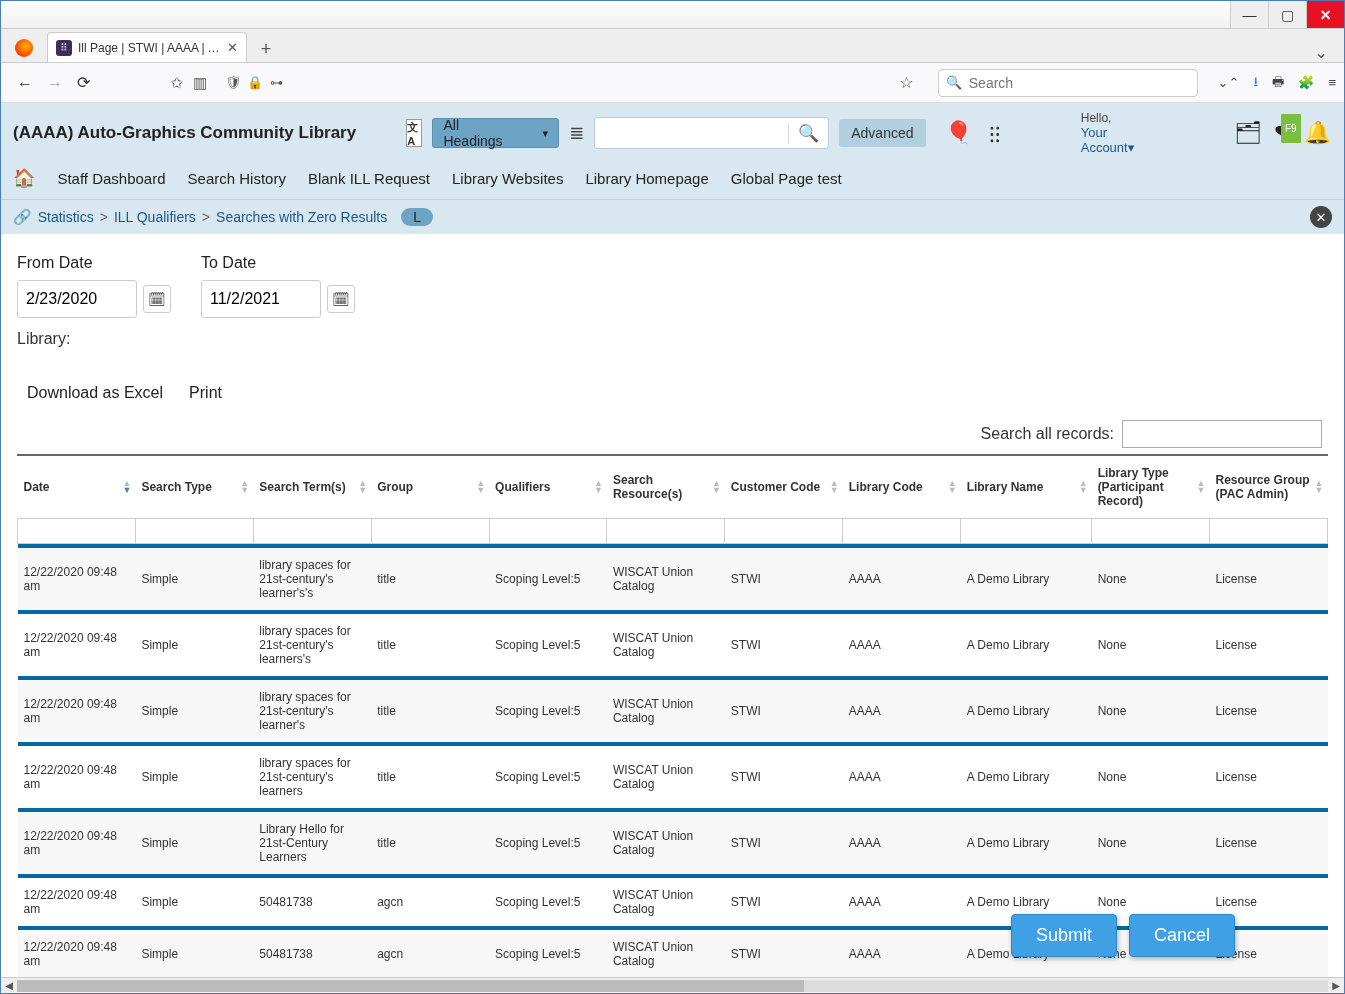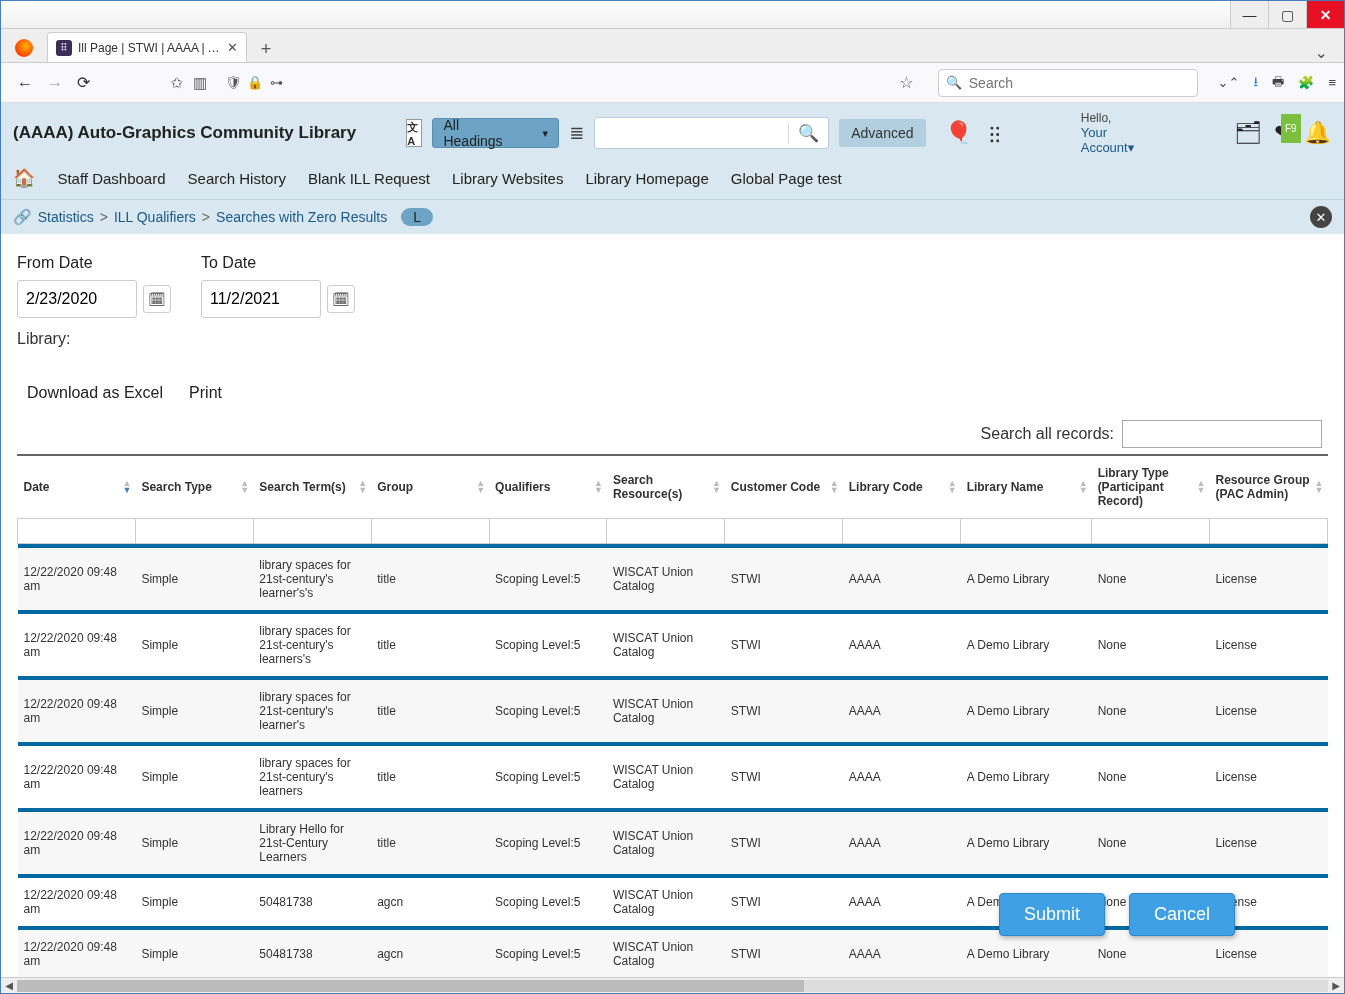--- a/index.html
+++ b/index.html
@@ -96,21 +96,21 @@
 thead th.sorted .sort .down { color:#4a7ebb;}
 thead tr.filter td { padding:0; border:1px solid #ccc;}
 thead tr.filter input { width:100%; border:none; height:24px; padding:0 4px;}
 tbody { }
 tbody tr { border-top:4px solid #0369a1;}
 tbody tr:nth-child(odd) { background:#f7f7f7;}
 tbody td { padding:10px 6px; vertical-align:middle; font-size:12px;}
 .hr-line { height:2px; background:#666; }
 
 
-.float-btns { position:fixed; right:110px; bottom:58px; display:flex; gap:24px;}
+.float-btns { position:fixed; right:110px; bottom:37px; display:flex; gap:12px;}
 .float-btns button { background:#3fa0e6; color:#fff; border:1px solid #2c88cc; padding:10px 24px; font-size:18px; border-radius:4px; box-shadow:1px 2px 5px rgba(0,0,0,.3);}
 
 
 .hscroll { height:16px; background:#eee; border-top:1px solid #ccc; display:flex; align-items:center;}
 .hscroll .arrow { width:16px; text-align:center; font-size:10px; color:#555;}
 .hscroll .track { flex:1; background:#ddd; height:12px; position:relative;}
 .hscroll .thumb { position:absolute; left:0; width:60%; height:100%; background:#bbb;}
 </style>
 </head>
 <body>

